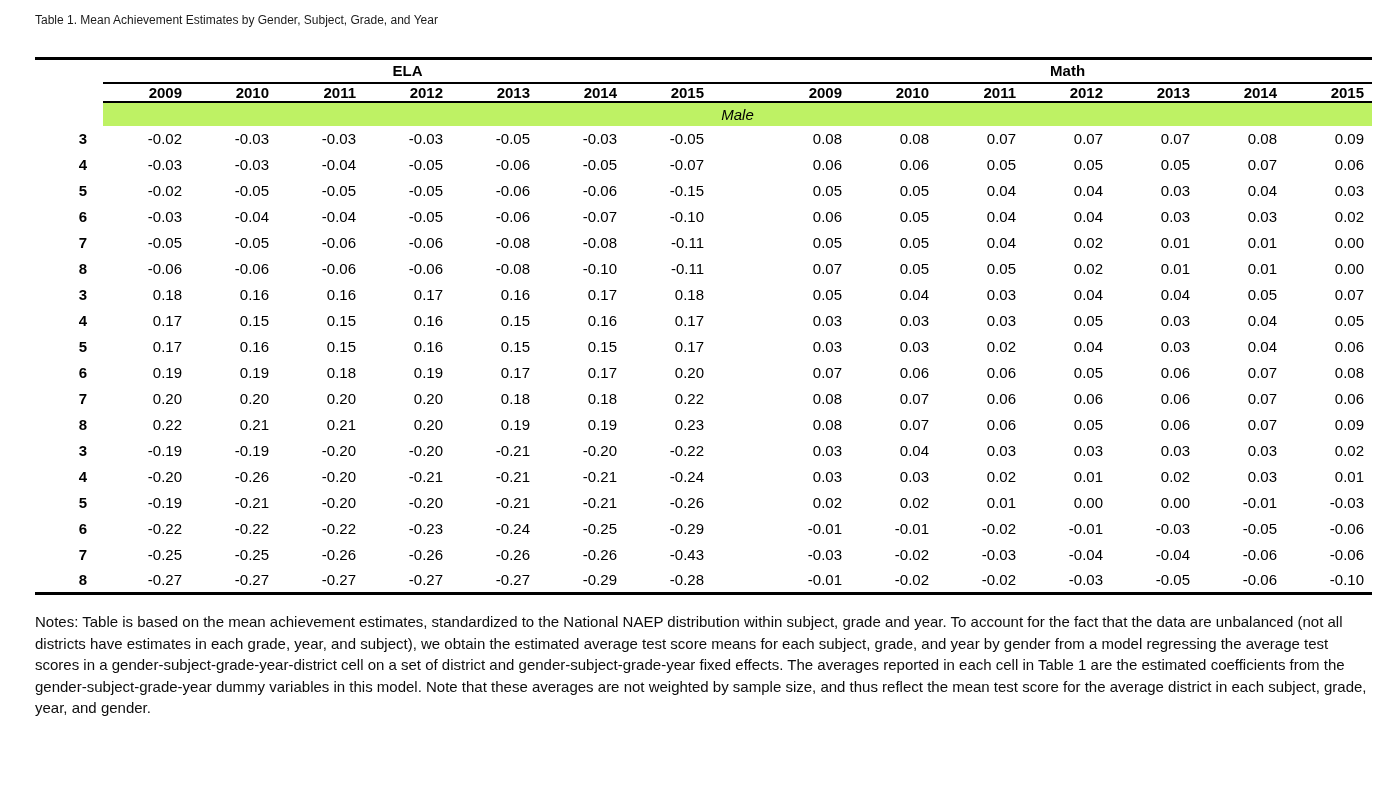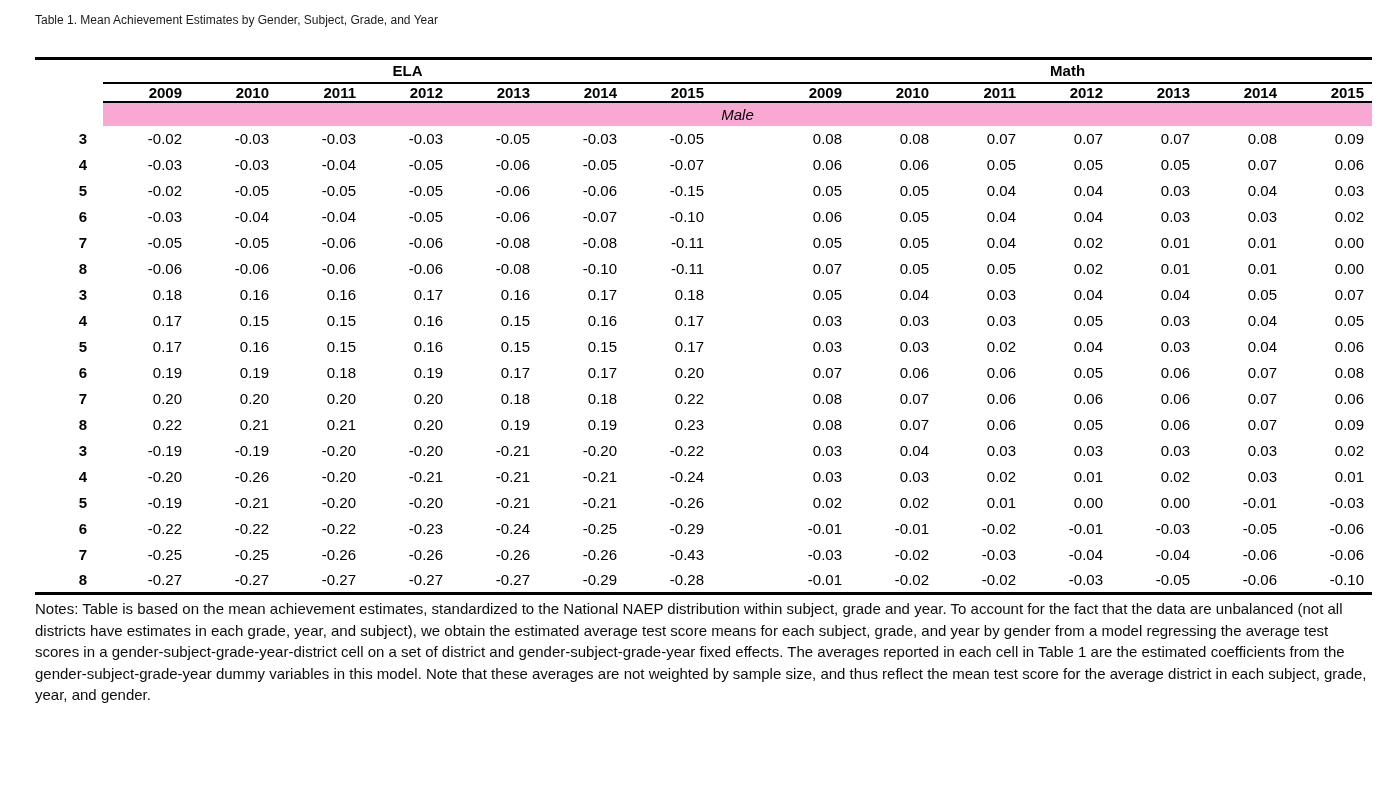--- a/index.html
+++ b/index.html
@@ -51,37 +51,37 @@
     height: 16px;
     text-align: right;
     padding-right: 8px;
     font-weight: 600;
     border-bottom: 2px solid #000000;
   }
   .year-row th.corner { border-bottom: none; padding: 0; }
 
   .band-row td { height: 24px; }
   .band-row td.band-label {
-    background: #f9a8d4;
+    background: #bef264;
     font-style: italic;
     text-align: center;
   }
 
   .data-row td {
     height: 26px;
     text-align: right;
     padding-right: 8px;
   }
   .data-row td.grade {
     font-weight: 600;
     padding-right: 16px;
   }
 
   .notes {
-    margin-top: 3px;
+    margin-top: 16px;
     width: 1332px;
     font-size: 15px;
     line-height: 21.6px;
     color: #0d0d0d;
     text-align: left;
   }
 </style>
 </head>
 <body>
 

